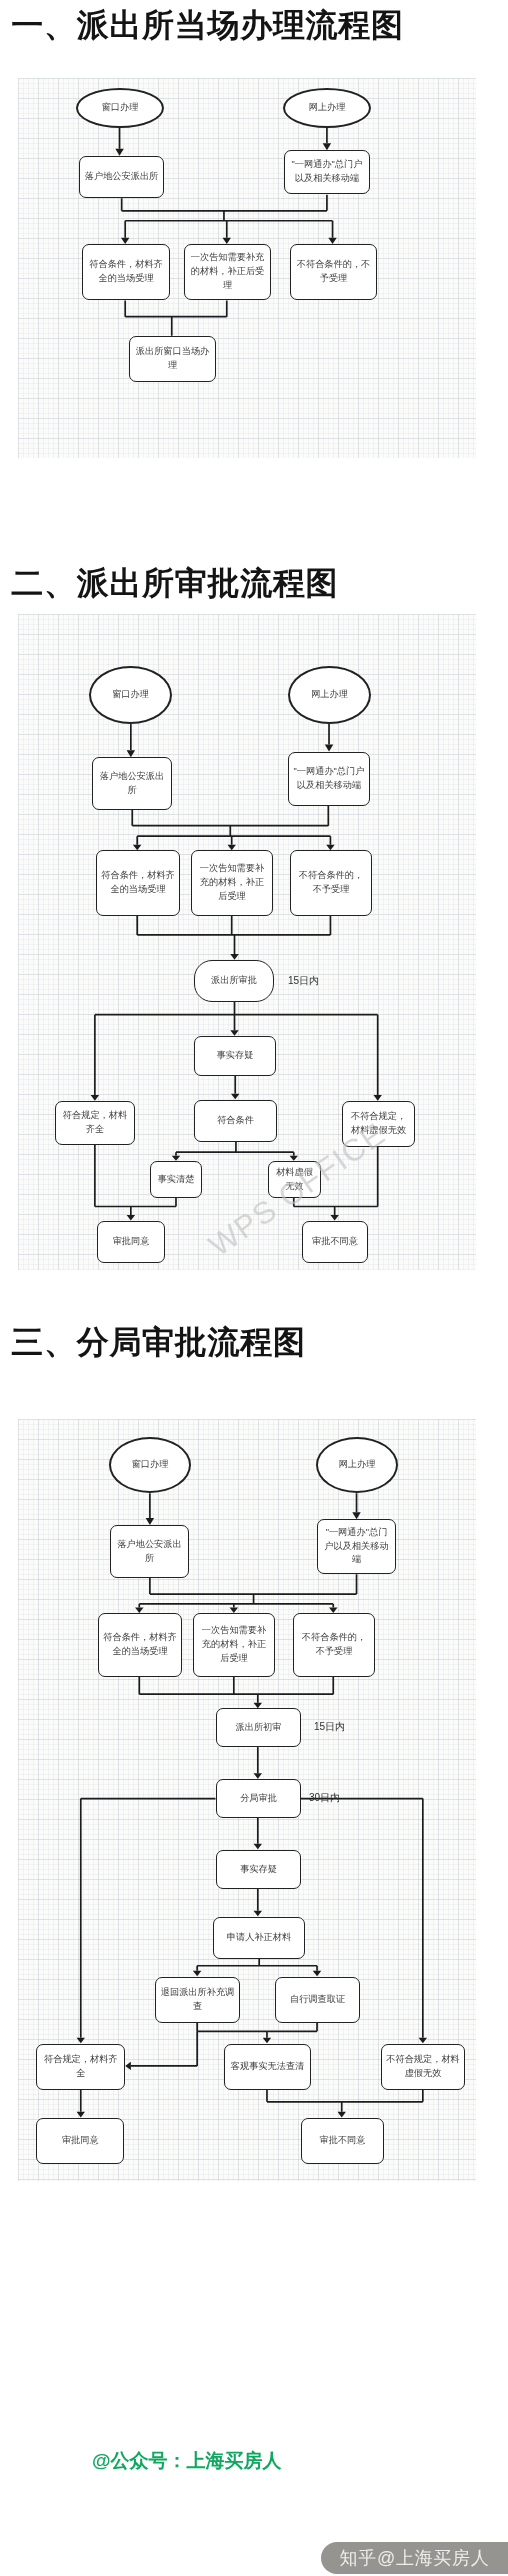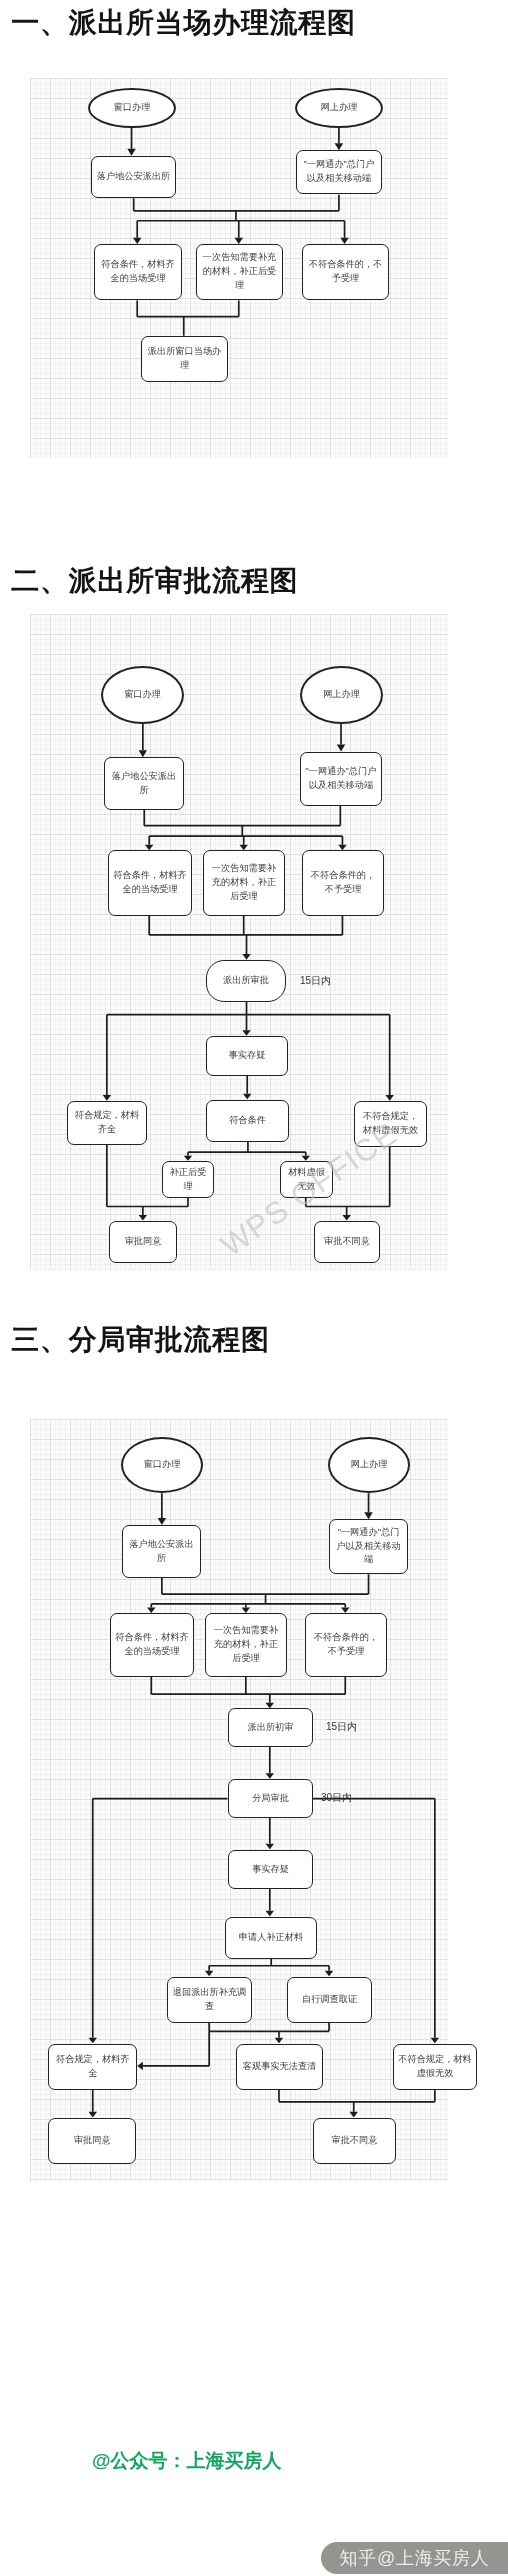--- a/index.html
+++ b/index.html
@@ -1,26 +1,26 @@
 <!DOCTYPE html>
 <html style="font-size:11.3px"><head>
 <meta charset="utf-8">
 <style>
   html,body{margin:0;padding:0;background:#ffffff;}
   body{width:508px;height:2576px;position:relative;overflow:hidden;
        font-family:"Liberation Sans","DejaVu Sans",sans-serif;}
-  .title{position:absolute;left:11.3px;font-size:28px;font-weight:700;color:#141414;
+  .title{position:absolute;left:11.3px;font-size:32px;font-weight:700;color:#141414;
          letter-spacing:0.7px;white-space:nowrap;}
-  .panel{position:absolute;left:30px;width:418px;background-color:#fbfbfa;
+  .panel{position:absolute;left:18px;width:418px;background-color:#fbfbfa;
          background-image:
            linear-gradient(to right, rgba(200,206,214,.45) 0.7px, transparent 0.7px),
            linear-gradient(to bottom, rgba(200,206,214,.45) 0.7px, transparent 0.7px),
            linear-gradient(to right, rgba(205,210,218,.22) 0.7px, transparent 0.7px),
            linear-gradient(to bottom, rgba(205,210,218,.22) 0.7px, transparent 0.7px);
-         background-size:20px 20px,20px 20px,5px 5px,5px 5px;}
+         background-size:20px 20px,20px 20px,5px 5px,5px 5px;padding-left:40px;}
   .wires{position:absolute;left:0;top:0;}
   .node{position:absolute;background:#ffffff;border:1.8px solid #222222;border-radius:7px;
         display:flex;align-items:center;justify-content:center;text-align:center;
         font-size:9.2px;line-height:1.5;color:#3c3c3c;padding:2.1px 3.5px;box-sizing:border-box;}
   .ellipse{border-radius:50%;border-width:2.1px;}
   .lbl{position:absolute;font-size:10px;color:#2e2e2e;white-space:nowrap;}
   .wps{position:absolute;left:176px;top:558px;font-size:31px;color:#c4c4c4;opacity:.65;
        transform:rotate(-35deg);white-space:nowrap;letter-spacing:1.4px;}
   .credit{position:absolute;left:92px;top:2448px;font-size:19px;font-weight:700;text-align:right;}
   .zhihu{position:absolute;left:321px;top:2542px;width:187px;height:32px;
@@ -148,21 +148,21 @@
   <div class="node" id="s2-portal">"一网通办"总门户以及相关移动端</div>
   <div class="node" id="s2-b1">符合条件，材料齐全的当场受理</div>
   <div class="node" id="s2-b2">一次告知需要补充的材料，补正后受理</div>
   <div class="node" id="s2-b3">不符合条件的，不予受理</div>
   <div class="node" id="s2-approval">派出所审批</div>
   <div class="lbl" id="s2-deadline">15日内</div>
   <div class="node" id="s2-factdoubt">事实存疑</div>
   <div class="node" id="s2-investigate">符合条件</div>
   <div class="node" id="s2-comply">符合规定，材料齐全</div>
   <div class="node" id="s2-notcomply">不符合规定，材料虚假无效</div>
-  <div class="node" id="s2-factclear">补正后受理</div>
+  <div class="node" id="s2-factclear">事实清楚</div>
   <div class="node" id="s2-factunclear">材料虚假无效</div>
   <div class="node" id="s2-approve">审批同意</div>
   <div class="node" id="s2-disapprove">审批不同意</div>
   <div class="wps">WPS OFFICE</div>
 </div>
 
 <div class="title" id="t3">三、分局审批流程图</div>
 
 <div class="panel" id="panel3">
   <svg class="wires" width="481" height="762" viewBox="0 0 682 1080">

